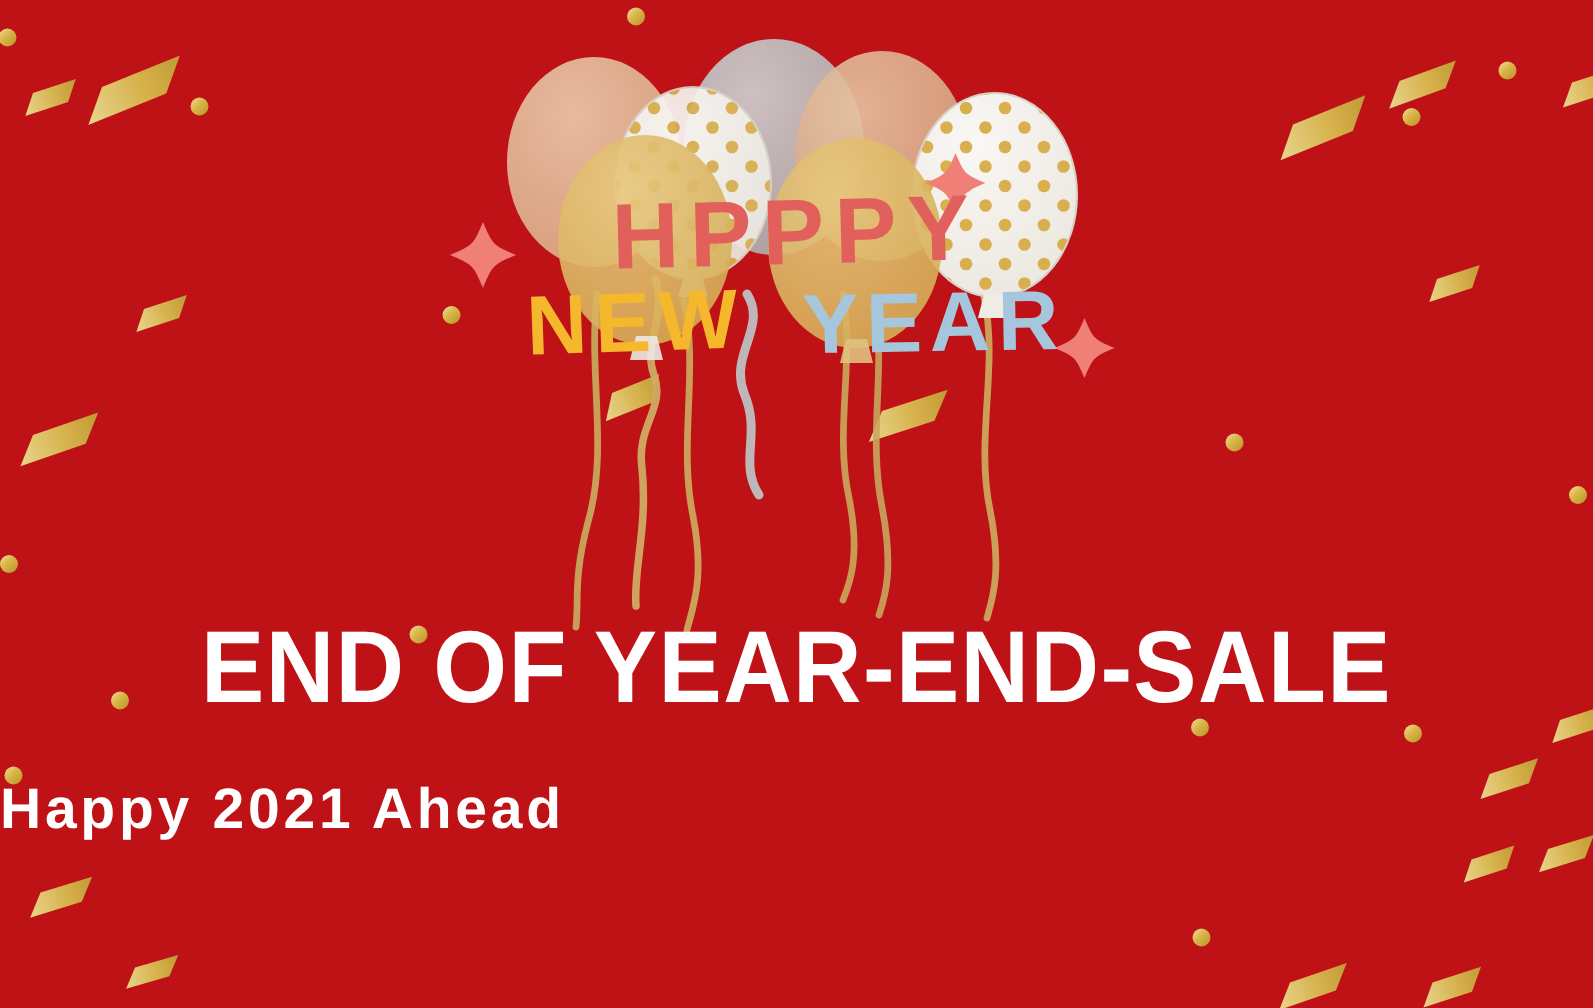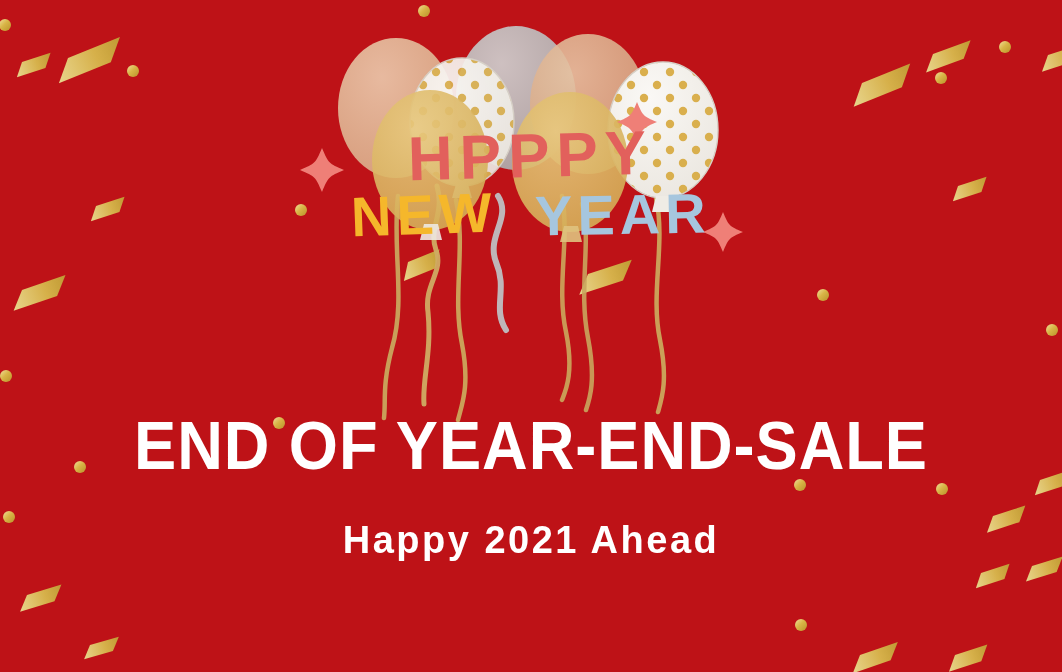--- a/index.html
+++ b/index.html
@@ -48,21 +48,21 @@
     letter-spacing: 1px;
     transform: scaleX(0.93);
     transform-origin: center center;
     white-space: nowrap;
   }
   .subline {
     position: absolute;
     left: 0;
     top: 512px;
     width: 1062px;
-    text-align: center;
+    text-align: left;
     color: #FFFFFF;
     font-family: "Liberation Sans", sans-serif;
     font-weight: bold;
     font-size: 38px;
     line-height: 56px;
     letter-spacing: 2.5px;
     white-space: nowrap;
   }
 </style>
 </head>

